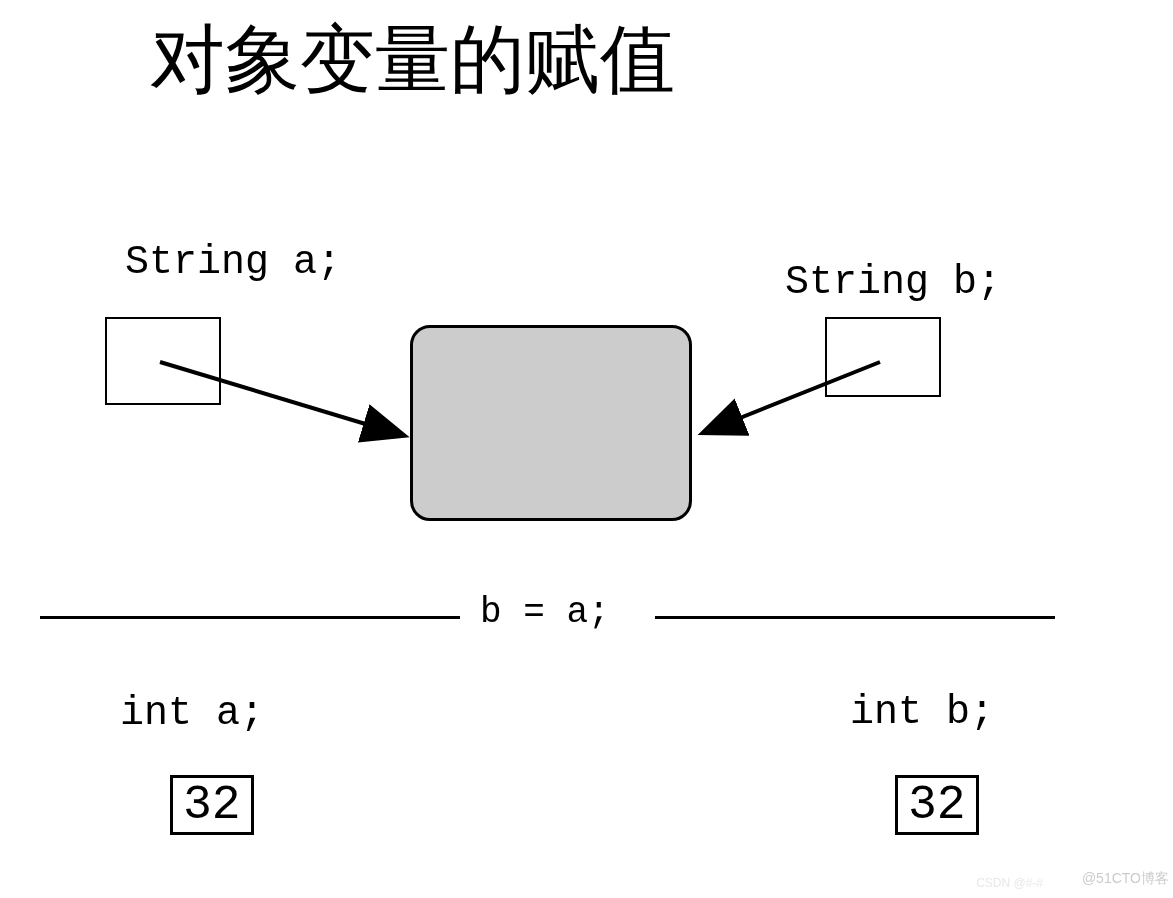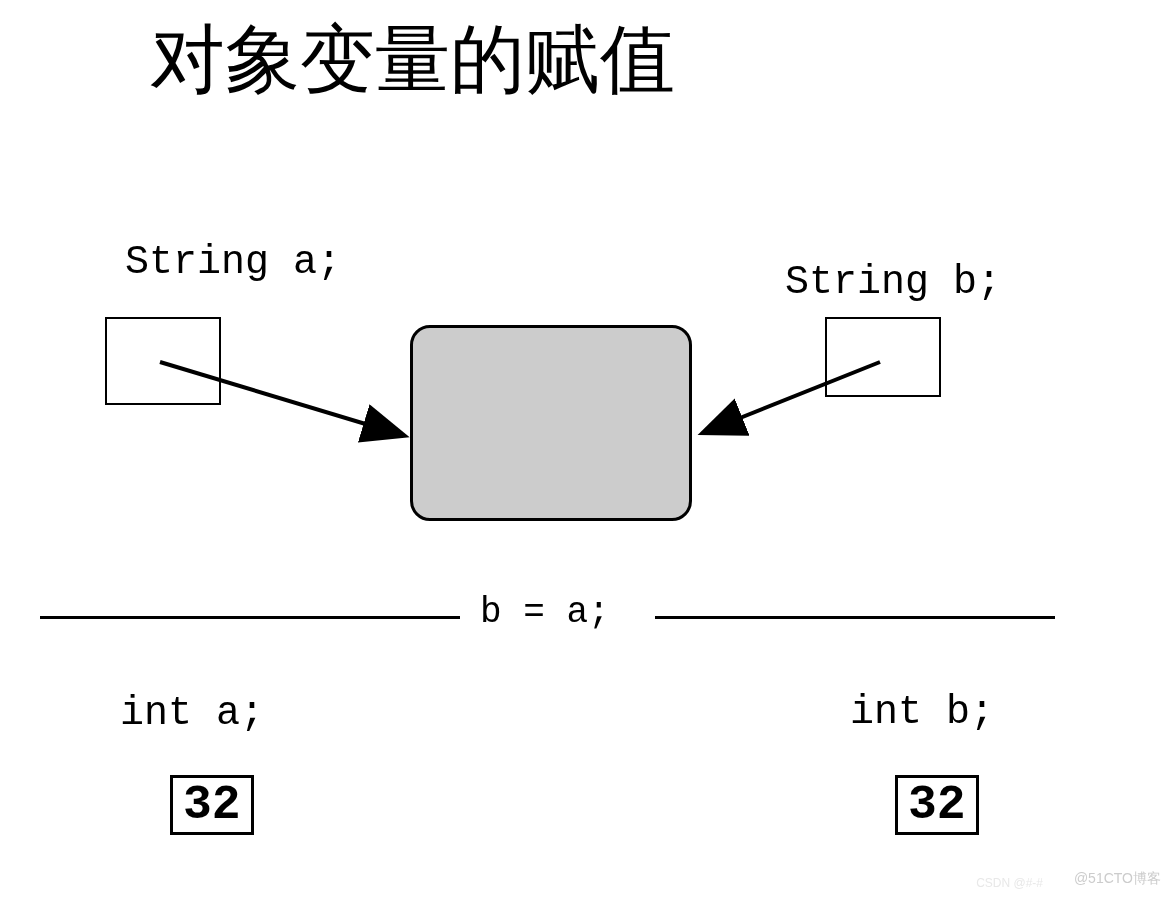--- a/index.html
+++ b/index.html
@@ -40,29 +40,29 @@
     .divider-line {
       position: absolute;
       height: 3px;
       background: #000;
     }
     .value-box {
       position: absolute;
       border: 3px solid #000;
       background: #fff;
       font-family: "Courier New", monospace;
-      font-weight: bold;
+      font-weight: normal;
       font-size: 48px;
       color: #000;
       text-align: center;
       padding: 0 10px;
     }
     .watermark {
       position: absolute;
-      right: 12px;
+      right: 4px;
       bottom: 10px;
       color: #ccc;
       font-size: 14px;
       font-family: sans-serif;
     }
     .watermark2 {
       position: absolute;
       right: 130px;
       bottom: 8px;
       color: #e8e8e8;

